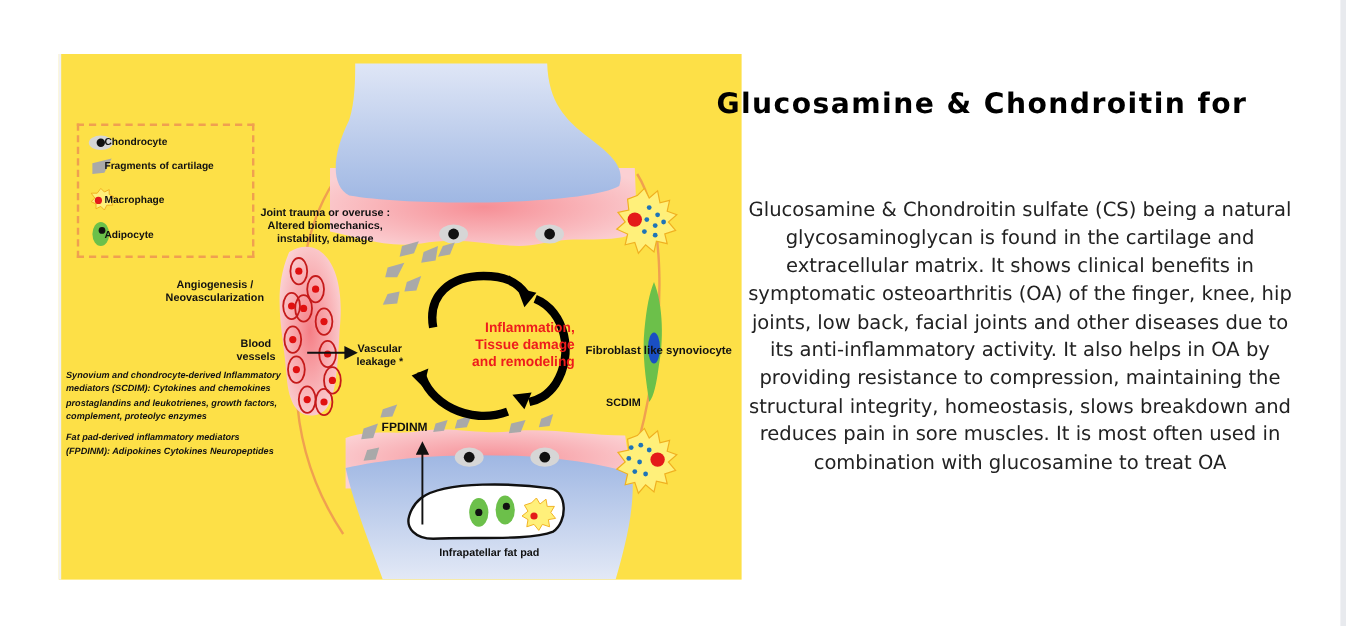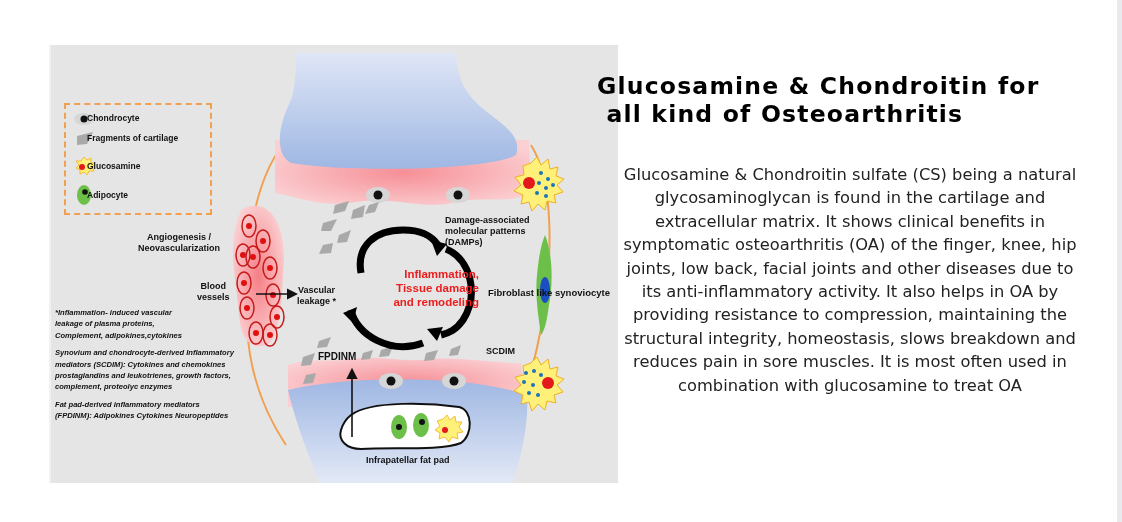--- a/index.html
+++ b/index.html
@@ -1,18 +1,18 @@
 <!DOCTYPE html>
 <html><head>
 <meta charset="utf-8">
 <style>
   html, body { margin:0; padding:0; }
   body { width:1122px; height:522px; background:#ffffff; position:relative; overflow:hidden; font-family:"DejaVu Sans", sans-serif; }
   .scrollbar { position:absolute; left:1117px; top:0; width:5px; height:522px; background:#e8eaee; }
-  .diagram { position:absolute; left:49px; top:45px; width:567px; height:438px; background:#e5e5e5; border-left:2px solid #f1f1f1; }
+  .diagram { position:absolute; left:49px; top:45px; width:567px; height:438px; background:#fde047; border-left:2px solid #f1f1f1; }
   .diagram svg { position:absolute; left:0; top:0; }
   .dlabel { position:absolute; font-family:"Liberation Sans", sans-serif; font-weight:bold; font-size:9px; line-height:11px; color:#111; white-space:nowrap; }
   .dlabel.c { text-align:center; }
   .legend-box { position:absolute; left:13px; top:58px; width:144px; height:108px; border:2px dashed #f0a050; }
   .legend-item { position:absolute; left:36px; font-family:"Liberation Sans", sans-serif; font-weight:bold; font-size:8.5px; color:#111; }
   .red-title { position:absolute; left:316px; top:222px; width:112px; text-align:right; color:#ee1c1c; font-family:"Liberation Sans", sans-serif; font-weight:bold; font-size:11.5px; line-height:14px; }
   .notes { position:absolute; left:4px; top:262px; width:240px; font-family:"Liberation Sans", sans-serif; font-weight:bold; font-style:italic; font-size:7.6px; line-height:11.4px; color:#111; }
   .notes p { margin:0 0 6px 0; }
   .title { position:absolute; left:597px; top:72px; width:480px; font-family:"DejaVu Sans", sans-serif; font-weight:bold; font-size:23.5px; line-height:28px; letter-spacing:1.2px; color:#000000; }
   .title span { display:block; white-space:nowrap; }
@@ -171,53 +171,49 @@
       <polygon points="33,112 36,115 40,113 40,117 44,119 41,122 43,126 38,126 36,130 33,127 29,129 29,125 25,123 28,120 25,116 30,116" fill="#fff07a" stroke="#f0b020" stroke-width="0.8"></polygon>
       <circle cx="31" cy="122" r="3" fill="#e41a1a"></circle>
       <ellipse cx="33" cy="150" rx="7" ry="10" fill="#6cc04a"></ellipse>
         <circle cx="34" cy="147" r="2.8" fill="#111"></circle>
     </g>
   </svg>
 
   <div class="legend-box"></div>
   <div class="legend-item" style="top:68px">Chondrocyte</div>
   <div class="legend-item" style="top:88px">Fragments of cartilage</div>
-  <div class="legend-item" style="top:116px">Glucosamine</div>
+  <div class="legend-item" style="top:116px">Macrophage</div>
   <div class="legend-item" style="top:145px">Adipocyte</div>
 
+  <div class="dlabel c" style="left:166px;top:127px;white-space:pre-line;">Joint trauma or overuse :
+Altered biomechanics,
+instability, damage</div>
   <div class="dlabel c" style="left:87px;top:187px;white-space:pre-line;">Angiogenesis /
 Neovascularization</div>
   <div class="dlabel c" style="left:146px;top:236px;white-space:pre-line;">Blood
 vessels</div>
   <div class="dlabel c" style="left:246px;top:240px;white-space:pre-line;">Vascular
 leakage *</div>
-  <div class="dlabel" style="left:394px;top:170px;white-space:pre-line;">Damage-associated
-molecular patterns
-(DAMPs)</div>
   <div class="dlabel" style="left:437px;top:242px;font-size:9.5px;">Fibroblast like synoviocyte</div>
-  <div class="dlabel" style="left:435px;top:285px;margin-top:16px;">SCDIM</div>
+  <div class="dlabel" style="left:454px;top:285px;">SCDIM</div>
   <div class="dlabel" style="left:267px;top:306px;font-size:10px;text-align:center;">FPDINM</div>
   <div class="dlabel" style="left:315px;top:410px;">Infrapatellar fat pad</div>
   <div class="red-title" style="white-space:pre-line;">Inflammation,
 Tissue damage
 and remodeling</div>
 
   <div class="notes">
-    <p style="white-space:pre-line;">*Inflammation- induced  vascular
-leakage of plasma proteins,
-Complement, adipokines,cytokines</p>
     <p style="white-space:pre-line;">Synovium and chondrocyte-derived Inflammatory
 mediators (SCDIM): Cytokines and chemokines
 prostaglandins and leukotrienes, growth factors,
 complement, proteolyc enzymes</p>
     <p style="white-space:pre-line;">Fat pad-derived inflammatory mediators
 (FPDINM): Adipokines Cytokines Neuropeptides</p>
   </div>
 </div>
 
 <h1 class="title" style="margin:0;">
   <span>Glucosamine &amp; Chondroitin for</span>
-  <span style="white-space:pre;"> all kind of Osteoarthritis</span>
 </h1>
 
 <p class="body-text" style="margin:0;">Glucosamine &amp; Chondroitin sulfate (CS) being a natural glycosaminoglycan is found in the cartilage and extracellular matrix. It shows clinical benefits in symptomatic osteoarthritis (OA) of the finger, knee, hip joints, low back, facial joints and other diseases due to its anti-inflammatory activity. It also helps in OA by providing resistance to compression, maintaining the structural integrity, homeostasis, slows breakdown and reduces pain in sore muscles. It is most often used in combination with glucosamine to treat OA</p>
 
 <div class="scrollbar"></div>
 
 </body></html>

